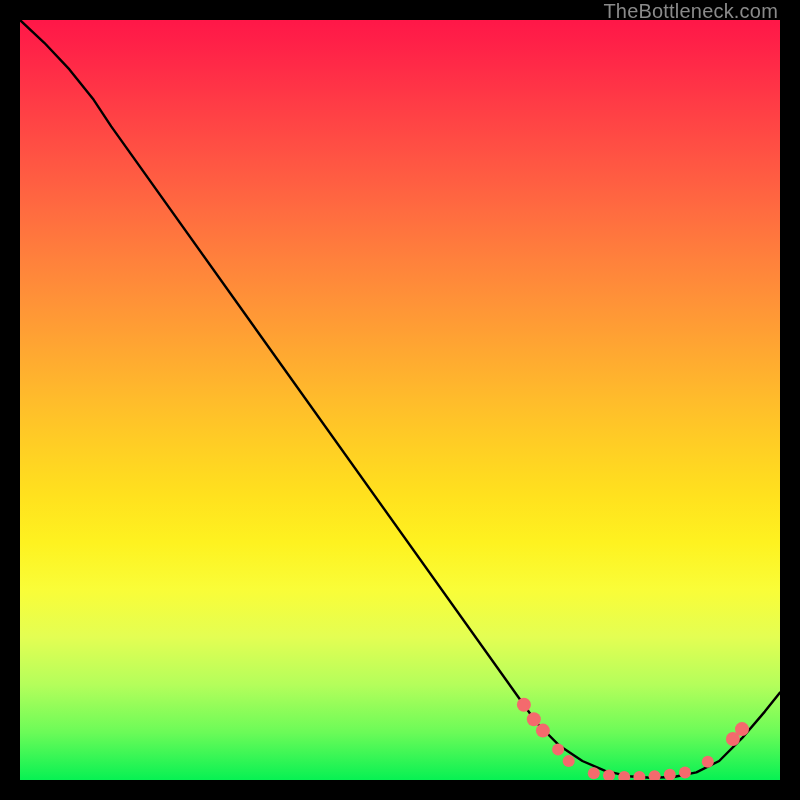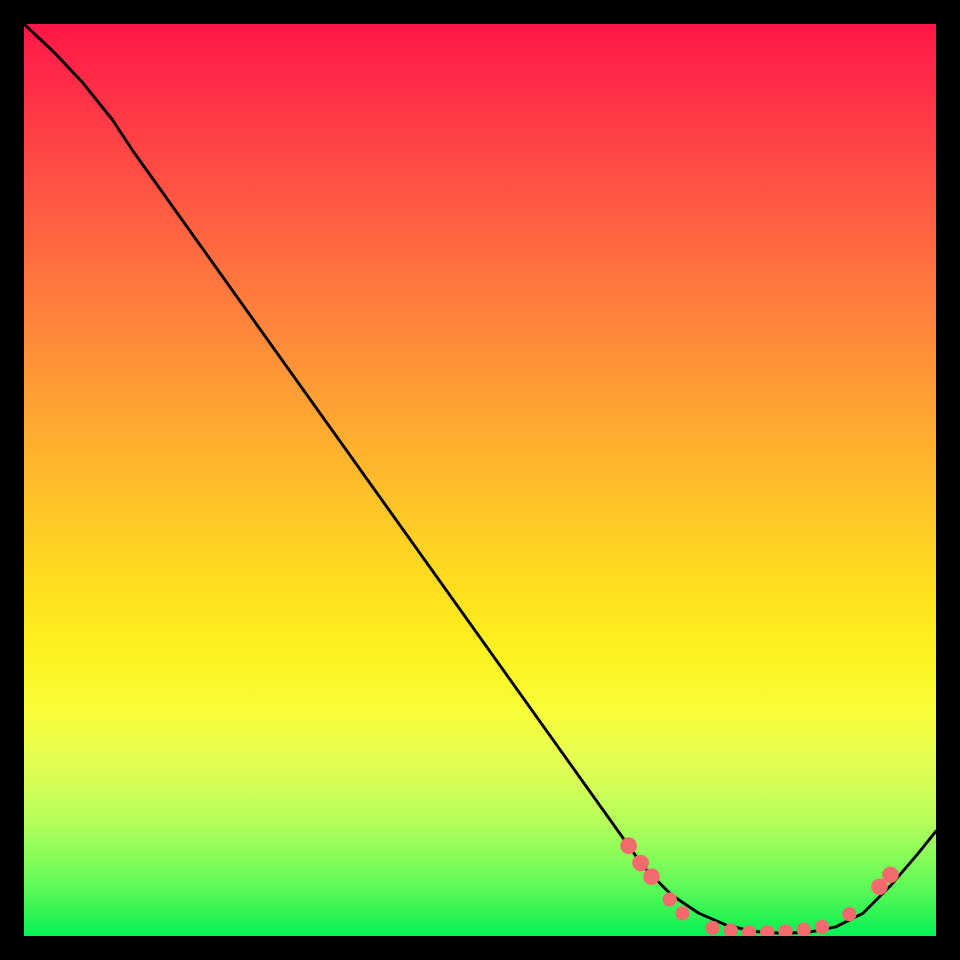--- a/index.html
+++ b/index.html
@@ -80,13 +80,14 @@
           <circle cx="619.4" cy="757.0" r="6" fill="#f46a6d"></circle>
           <circle cx="634.6" cy="756.2" r="6" fill="#f46a6d"></circle>
           <circle cx="649.8" cy="754.7" r="6" fill="#f46a6d"></circle>
           <circle cx="665.0" cy="752.4" r="6" fill="#f46a6d"></circle>
           <circle cx="687.8" cy="741.8" r="6" fill="#f46a6d"></circle>
           <circle cx="712.9" cy="719.0" r="7" fill="#f46a6d"></circle>
           <circle cx="722.0" cy="709.1" r="7" fill="#f46a6d"></circle>
         </g>
     </svg>
   </div>
+  <div class="watermark">TheBottleneck.com</div>
 </div>
 
 </body></html>

